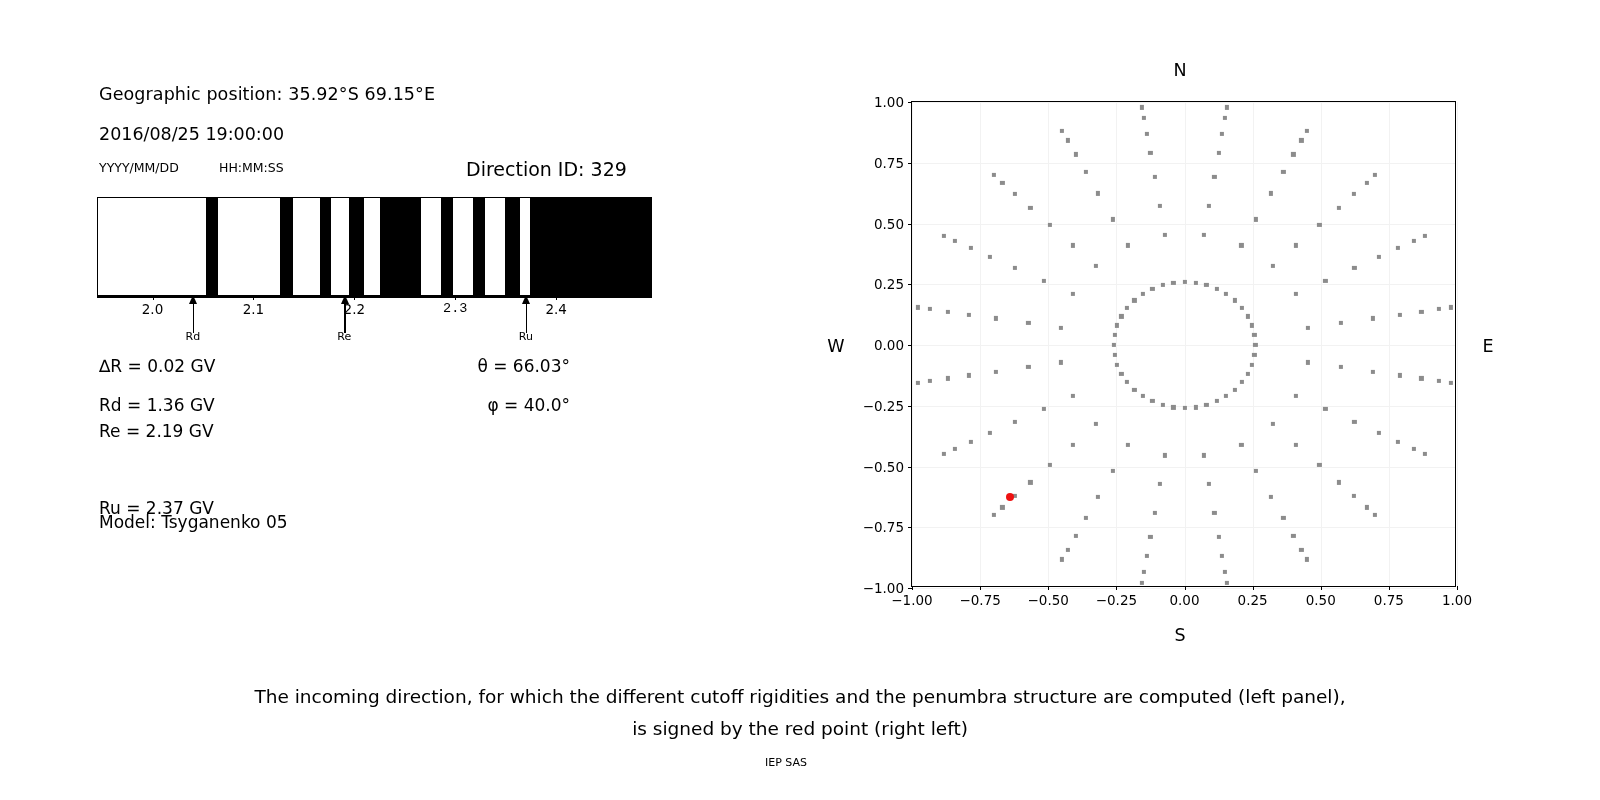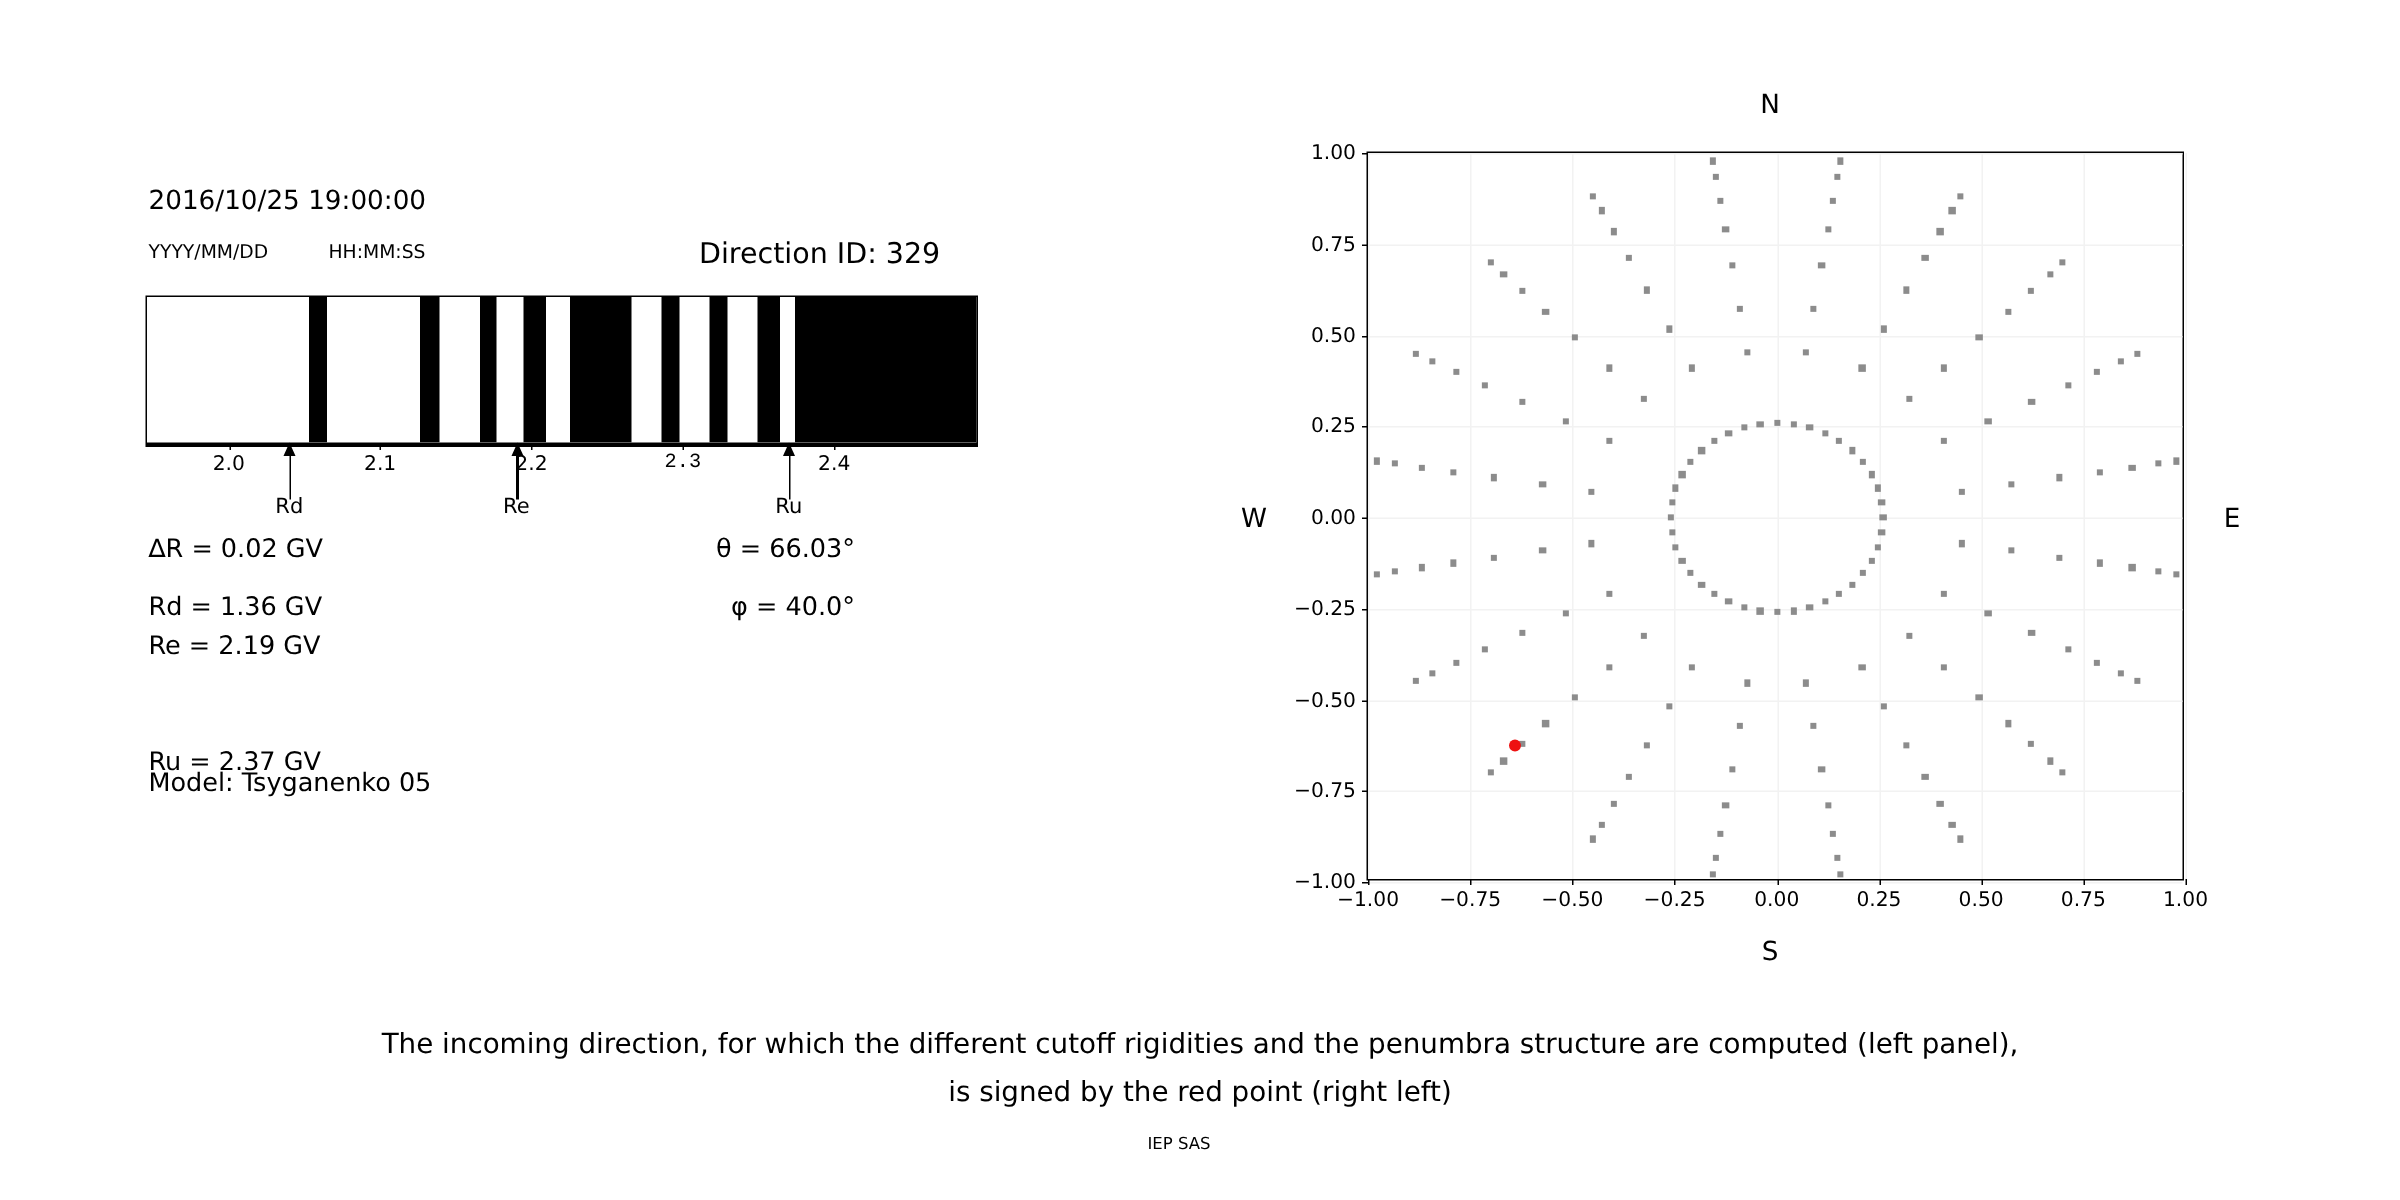--- a/index.html
+++ b/index.html
@@ -26,21 +26,21 @@
   #penumbra-axis{left:97px;top:296px;width:555px;height:1.5px;background:#000;}
   .xtick{position:absolute;top:0;width:1px;height:4px;background:#000;}
   .xtlabel{position:absolute;top:5px;font-size:13.5px;transform:translateX(-50%);white-space:nowrap;}
 
   
   .arrow-wrap{position:absolute;top:296px;}
   .arrow-line{position:absolute;left:0;top:3px;width:1.6px;height:34px;background:#000;}
   .arrow-head{position:absolute;left:-3.6px;top:-1px;width:0;height:0;
      border-left:4.4px solid transparent;border-right:4.4px solid transparent;
      border-bottom:9px solid #000;}
-  .arrow-label{position:absolute;left:0;top:34px;font-size:14px;transform:translateX(-50%);}
+  .arrow-label{position:absolute;left:0;top:34px;font-size:11px;transform:translateX(-50%);}
 
   .val-line{position:absolute;left:99px;font-size:17px;white-space:nowrap;}
   .val-right{position:absolute;left:570px;font-size:17px;white-space:nowrap;transform:translateX(-100%);}
 
   
   #sky-plot-frame{left:911px;top:101px;width:545px;height:486px;
      border:1.3px solid #000;box-sizing:border-box;background:#fff;}
   .gridline-v{position:absolute;top:0;width:1px;height:100%;background:#f2f2f2;}
   .gridline-h{position:absolute;left:0;height:1px;width:100%;background:#f2f2f2;}
   .dot{position:absolute;width:4.2px;height:4.2px;background:#8c8c8c;
@@ -67,22 +67,23 @@
   #caption-1{top:686px;}
   #caption-2{top:718px;}
   #footer-credit{left:786px;top:756px;transform:translateX(-50%);
      position:absolute;font-size:11px;}
 </style>
 </head>
 <body>
 
 <div class="abs" id="left-panel">
 
-
-  <div class="abs txt-datetime">2016/10/25 19:00:00</div>
+  <div class="abs txt-geo">Geographic position: 35.92°S 69.15°E</div>
+
+  <div class="abs txt-datetime">2016/08/25 19:00:00</div>
 
   <div class="abs txt-fmt-date">YYYY/MM/DD</div>
 
   <div class="abs txt-fmt-time">HH:MM:SS</div>
 
   <div class="abs txt-dirid">Direction ID: 329</div>
 
   <div id="penumbra-bar" class="abs">
       <div class="band" style="left: 107.973px; width: 12.1091px; background: rgb(0, 0, 0);"></div>
       <div class="band" style="left: 181.636px; width: 13.1182px; background: rgb(0, 0, 0);"></div>

